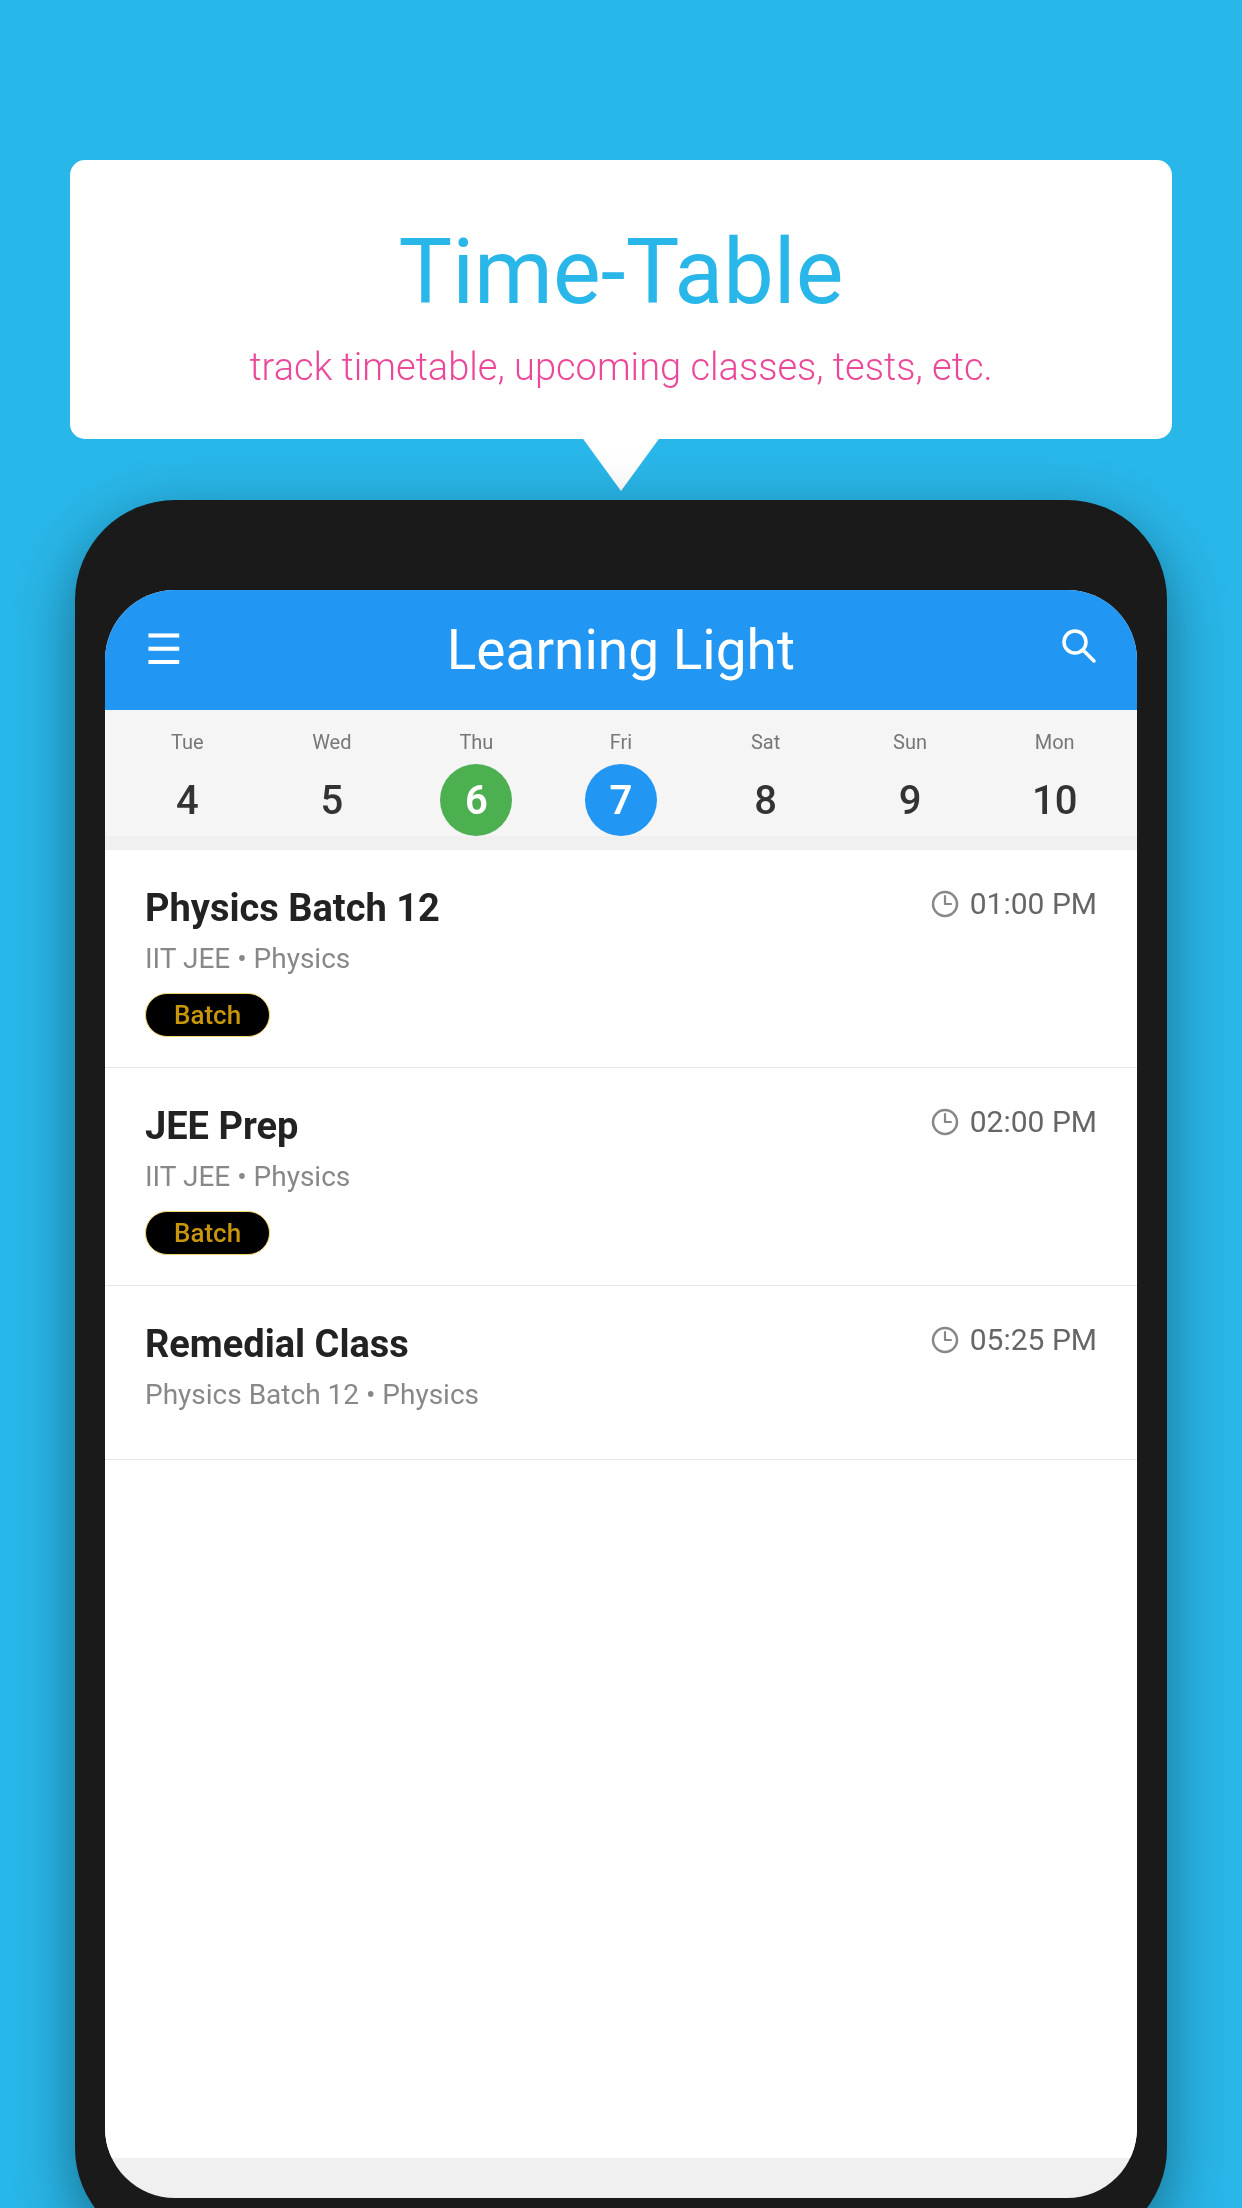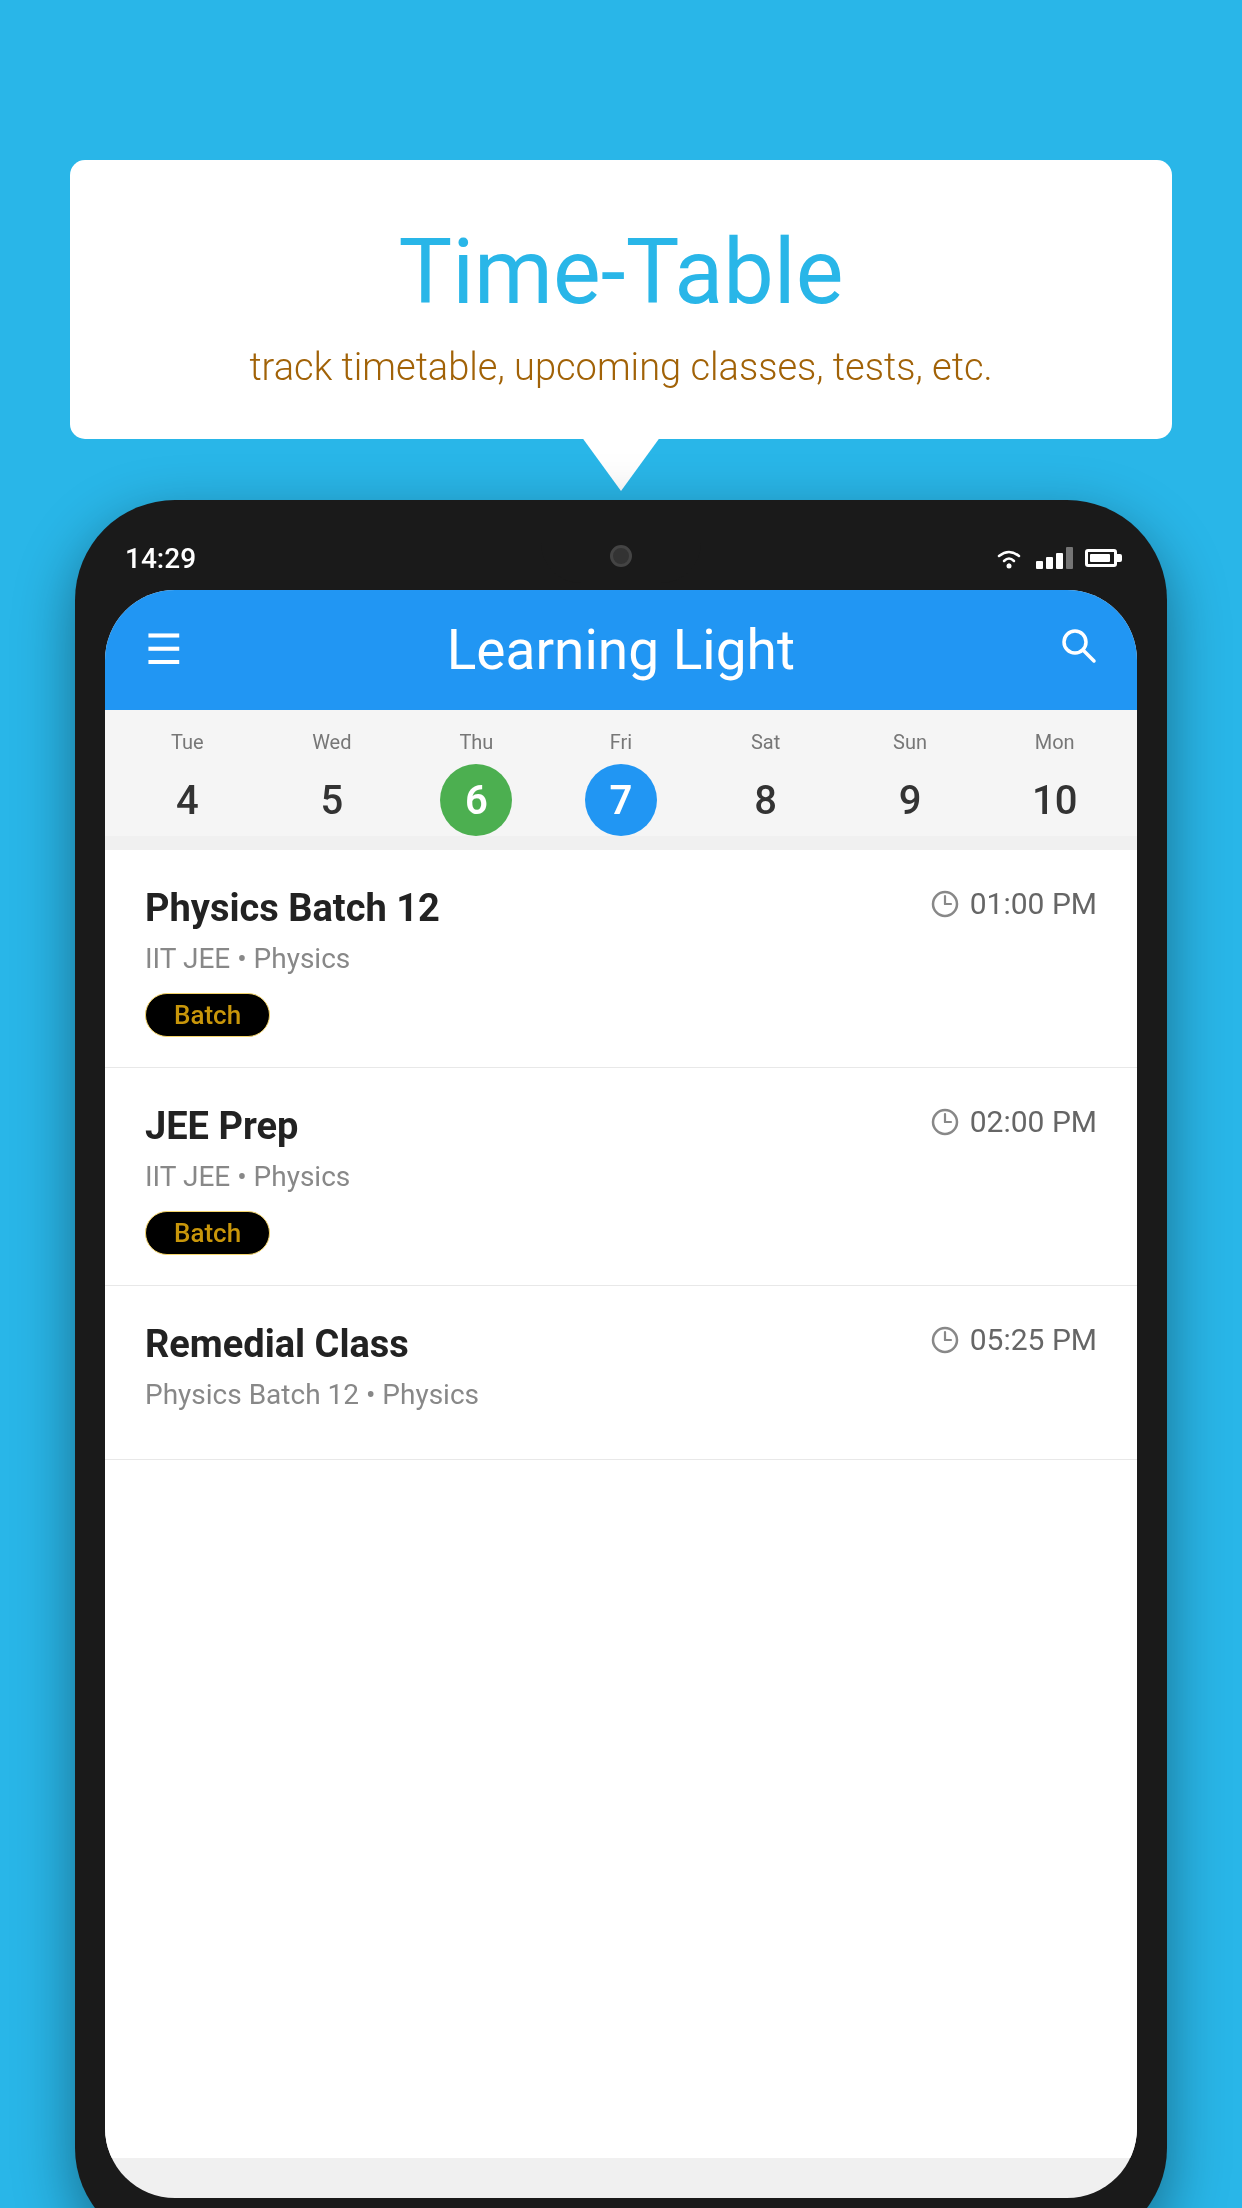--- a/index.html
+++ b/index.html
@@ -41,21 +41,21 @@
 
     .tooltip-title {
       font-size: 90px;
       color: #29B6E8;
       font-weight: 400;
       margin-bottom: 20px;
     }
 
     .tooltip-subtitle {
       font-size: 38px;
-      color: #a16207;
+      color: #ec4899;
       font-weight: 300;
     }
 
     
     .phone-wrapper {
       position: absolute;
       top: 500px;
       left: 75px;
       right: 75px;
       bottom: 0;
@@ -317,46 +317,20 @@
 
 <div class="tooltip-card">
   <div class="tooltip-title">Time-Table</div>
   <div class="tooltip-subtitle">track timetable, upcoming classes, tests, etc.</div>
 </div>
 
 <div class="phone-wrapper">
 
   <div class="phone-frame">
 
-    <div class="phone-notch-bar">
-      <span class="phone-time">14:29</span>
-      <div class="phone-notch">
-        <div class="camera-dot"></div>
-      </div>
-      <div class="status-icons">
-
-        <svg width="30" height="22" viewBox="0 0 30 22">
-          <path d="M15 18 L15 18" stroke="white" stroke-width="3" stroke-linecap="round"></path>
-          <path d="M10 14 Q15 9 20 14" stroke="white" stroke-width="2.5" fill="none" stroke-linecap="round"></path>
-          <path d="M5 9 Q15 1 25 9" stroke="white" stroke-width="2.5" fill="none" stroke-linecap="round"></path>
-          <circle cx="15" cy="19" r="2.5" fill="white"></circle>
-        </svg>
-
-        <div class="signal-bars">
-          <div class="signal-bar" style="height:8px;"></div>
-          <div class="signal-bar" style="height:12px;"></div>
-          <div class="signal-bar" style="height:16px;"></div>
-          <div class="signal-bar" style="height:22px; opacity:0.4;"></div>
-        </div>
-
-        <div class="battery-icon">
-          <div class="battery-fill"></div>
-        </div>
-      </div>
-    </div>
 
     <div class="phone-screen">
 
       <div class="app-toolbar">
         <span class="toolbar-icon" style="font-size:42px; line-height:1;">☰</span>
         <span class="toolbar-title">Learning Light</span>
         <span class="toolbar-icon">
           <svg width="38" height="38" viewBox="0 0 38 38" fill="none">
             <circle cx="16" cy="16" r="11" stroke="white" stroke-width="3.5"></circle>
             <line x1="24" y1="24" x2="35" y2="35" stroke="white" stroke-width="3.5" stroke-linecap="round"></line>

